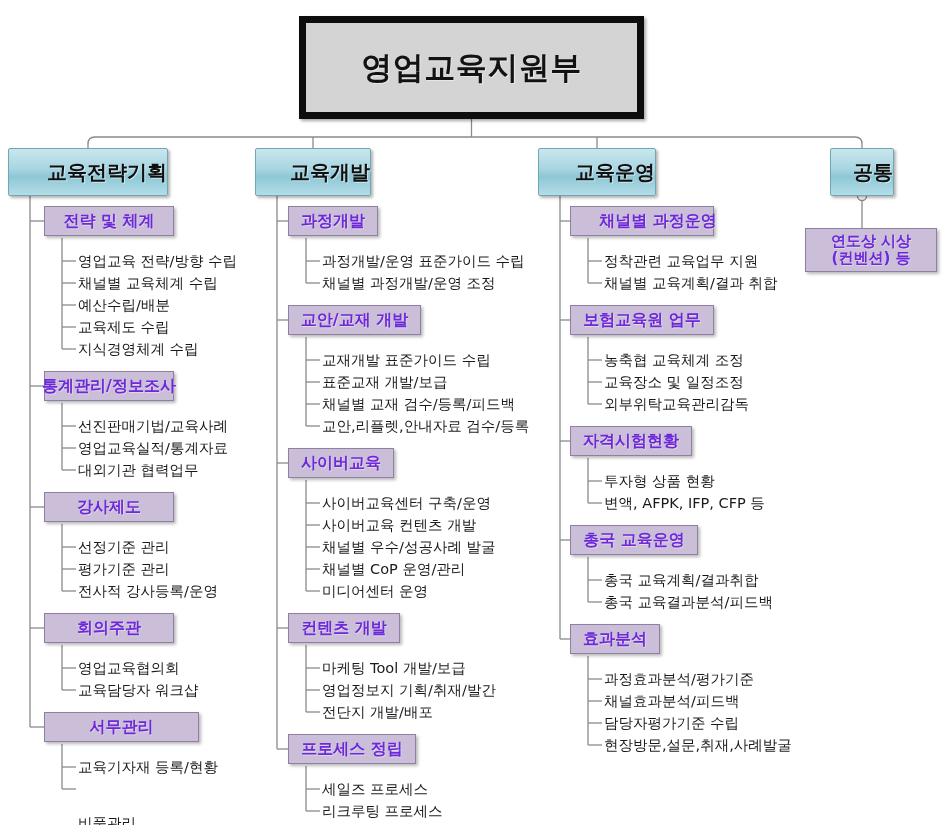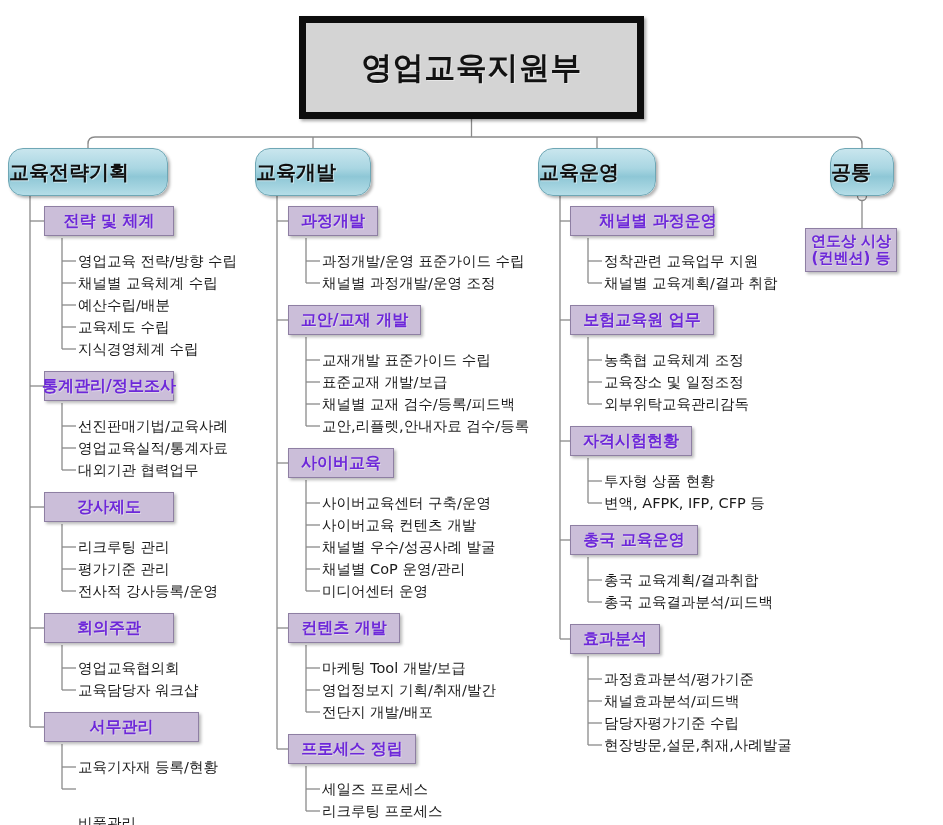--- a/index.html
+++ b/index.html
@@ -32,23 +32,23 @@
     font-size:31px;font-weight:bold;color:#121212;
     letter-spacing:.5px;
     text-shadow:1px 1px 0 rgba(255,255,255,.45);
   }
 
   
   .l2-box{
     position:absolute;
     box-sizing:border-box;
     border:1.6px solid #6fa7b5;
-    border-radius:15px;
+    border-radius:2px;
     background:linear-gradient(180deg,#c9e6ee 0%,#a9d6e2 42%,#8ec7d6 60%,#b4dde7 100%);
-    display:flex;align-items:center;justify-content:flex-start;
+    display:flex;align-items:center;justify-content:flex-end;
     box-shadow:2px 2px 3px rgba(0,0,0,.3);
   }
   .l2-box span{
     font-size:20px;font-weight:bold;color:#101010;
     text-shadow:1px 1px 0 rgba(255,255,255,.5);
     white-space:nowrap;
   }
 
   
   .l3-box{
@@ -187,21 +187,21 @@
       <div class="leaf" style="left: 78px; top: 342px;">지식경영체계 수립</div>
       <div class="l3-box" style="left: 44px; top: 371px; width: 130px; height: 30px;">
         <span>통계관리/정보조사</span>
       </div>
       <div class="leaf" style="left: 78px; top: 419px;">선진판매기법/교육사례</div>
       <div class="leaf" style="left: 78px; top: 441px;">영업교육실적/통계자료</div>
       <div class="leaf" style="left: 78px; top: 463px;">대외기관 협력업무</div>
       <div class="l3-box" style="left: 44px; top: 492px; width: 130px; height: 30px;">
         <span>강사제도</span>
       </div>
-      <div class="leaf" style="left: 78px; top: 540px;">리크루팅 관리</div>
+      <div class="leaf" style="left: 78px; top: 540px;">선정기준 관리</div>
       <div class="leaf" style="left: 78px; top: 562px;">평가기준 관리</div>
       <div class="leaf" style="left: 78px; top: 584px;">전사적 강사등록/운영</div>
       <div class="l3-box" style="left: 44px; top: 613px; width: 130px; height: 30px;">
         <span>회의주관</span>
       </div>
       <div class="leaf" style="left: 78px; top: 661px;">영업교육협의회</div>
       <div class="leaf" style="left: 78px; top: 683px;">교육담당자 워크샵</div>
       <div class="l3-box" style="left: 44px; top: 712px; width: 155px; height: 30px;">
         <span>서무관리</span>
       </div>
@@ -268,18 +268,18 @@
       <div class="l3-box" style="left: 570px; top: 624px; width: 90px; height: 30px;">
         <span>효과분석</span>
       </div>
       <div class="leaf" style="left: 604px; top: 672px;">과정효과분석/평가기준</div>
       <div class="leaf" style="left: 604px; top: 694px;">채널효과분석/피드백</div>
       <div class="leaf" style="left: 604px; top: 716px;">담당자평가기준 수립</div>
       <div class="leaf" style="left: 604px; top: 738px;">현장방문,설문,취재,사례발굴</div>
       <div class="l2-box" style="left: 830px; top: 148px; width: 64px; height: 48px;">
         <span>공통</span>
       </div>
-      <div class="l3-box two-line" style="left: 805px; top: 228px; width: 92px; height: 44px;">
+      <div class="l3-box two-line" style="left: 805px; top: 228px; width: 132px; height: 44px;">
         <span>연도상 시상</span>
         <span>(컨벤션) 등</span>
       </div>
     </div>
 </div>
 
 </body></html>

